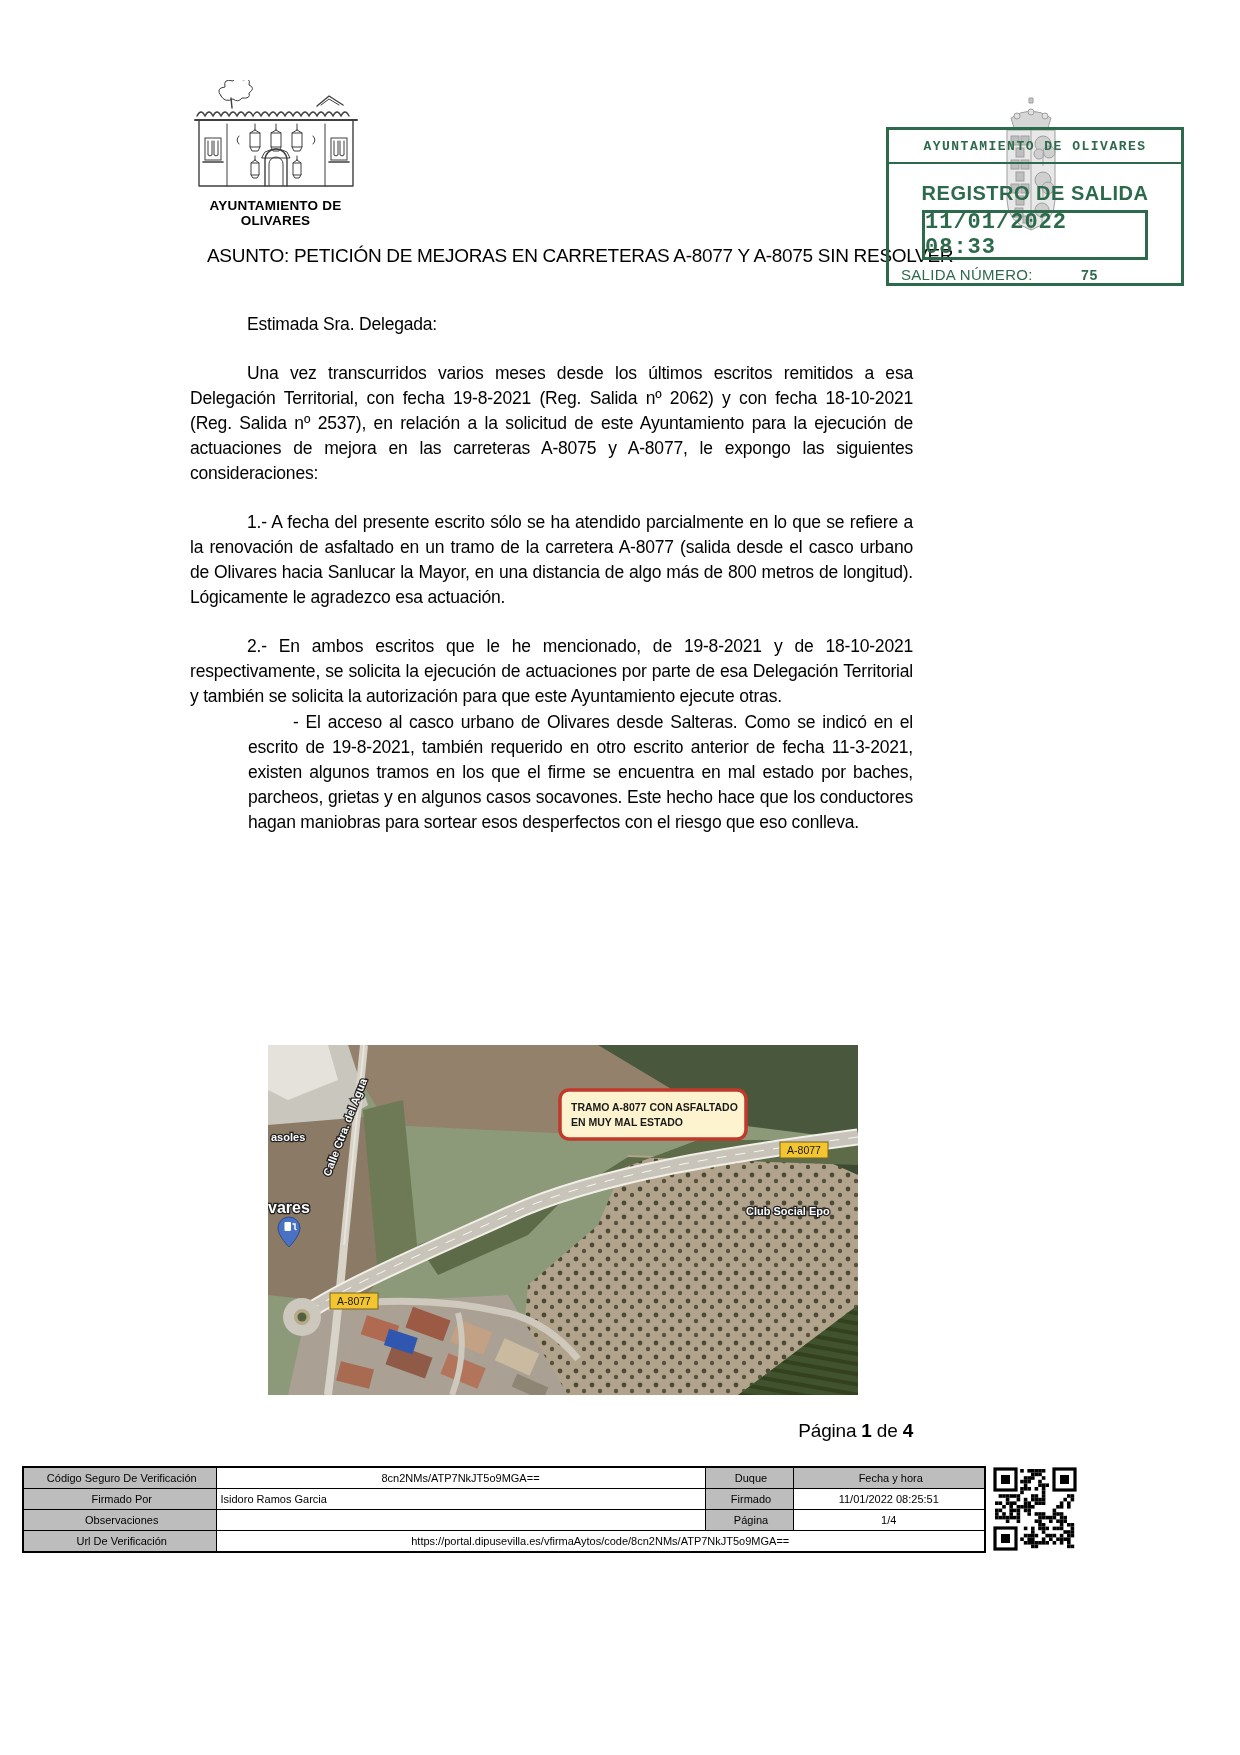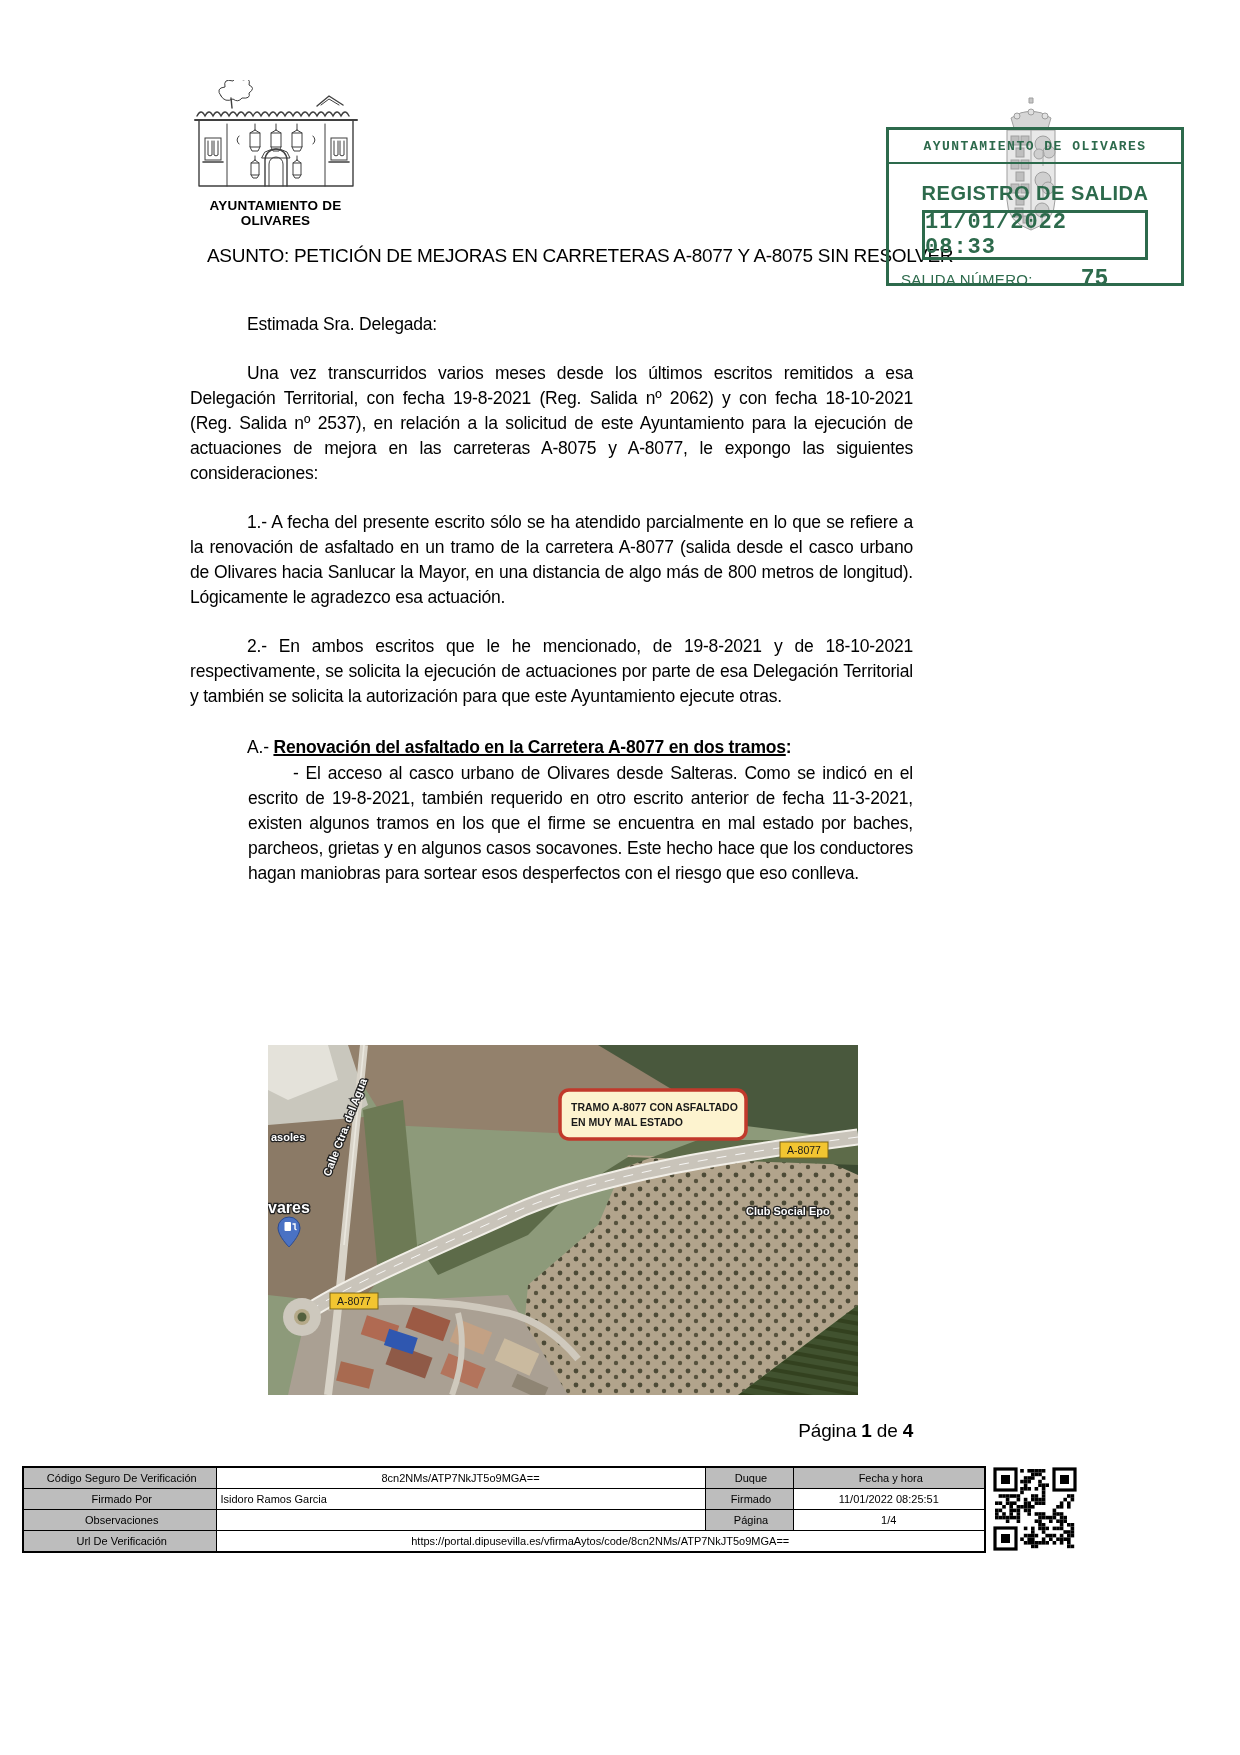--- a/index.html
+++ b/index.html
@@ -18,21 +18,21 @@
     border:3px solid #2d6a4c;color:#2d6a4c;z-index:3;background:transparent;}
   .stamp-org{font-family:"Liberation Mono","DejaVu Sans Mono",monospace;font-size:13px;
     letter-spacing:1.5px;text-align:center;margin-top:9px;font-weight:bold;}
   .stamp-divider{border-top:2px solid #2d6a4c;margin-top:8px;}
   .stamp-title{font-weight:bold;font-size:20px;text-align:center;margin-top:18px;letter-spacing:.5px;}
   .stamp-datebox{border:3px solid #2d6a4c;margin:5px 33px 0 33px;height:44px;
     display:flex;align-items:center;justify-content:center;}
   .stamp-date{font-family:"Liberation Mono","DejaVu Sans Mono",monospace;font-size:22px;font-weight:bold;letter-spacing:1px;}
   .stamp-bottom{display:flex;align-items:baseline;margin:6px 10px 0 12px;}
   .stamp-num-label{font-weight:normal;font-size:15px;letter-spacing:.3px;}
-  .stamp-num{font-family:"Liberation Mono","DejaVu Sans Mono",monospace;font-size:23px;margin-left:48px;font-weight:bold;}
+  .stamp-num{font-family:"Liberation Mono","DejaVu Sans Mono",monospace;font-size:14px;margin-left:48px;font-weight:bold;}
   
   .subject{position:absolute;left:207px;top:245px;width:760px;font-size:19px;z-index:2;
     letter-spacing:-0.3px;white-space:nowrap;}
   
   .body-col{position:absolute;left:190px;top:312px;width:723px;font-size:17.5px;line-height:25px;
     text-align:justify;letter-spacing:-0.2px;z-index:2;}
   .body-col p{margin:0;}
   .indent{text-indent:57px;}
   .mt{margin-top:24px !important;}
   .sub-item{margin-left:58px !important;width:665px;text-indent:45px;margin-top:1px !important;}
@@ -157,21 +157,20 @@
   </div>
 </div>
 
 <div class="subject">ASUNTO: PETICIÓN DE MEJORAS EN CARRETERAS A-8077 Y A-8075 SIN RESOLVER</div>
 
 <div class="body-col">
   <p class="indent">Estimada Sra. Delegada:</p>
   <p class="indent mt">Una vez transcurridos varios meses desde los últimos escritos remitidos a esa Delegación Territorial, con fecha 19-8-2021 (Reg. Salida nº 2062) y con fecha 18-10-2021 (Reg. Salida nº 2537), en relación a la solicitud de este Ayuntamiento para la ejecución de actuaciones de mejora en las carreteras A-8075 y A-8077, le expongo las siguientes consideraciones:</p>
   <p class="indent mt">1.- A fecha del presente escrito sólo se ha atendido parcialmente en lo que se refiere a la renovación de asfaltado en un tramo de la carretera A-8077 (salida desde el casco urbano de Olivares hacia Sanlucar la Mayor, en una distancia de algo más de 800 metros de longitud). Lógicamente le agradezco esa actuación.</p>
   <p class="indent mt">2.- En ambos escritos que le he mencionado, de 19-8-2021 y de 18-10-2021 respectivamente, se solicita la ejecución de actuaciones por parte de esa Delegación Territorial y también se solicita la autorización para que este Ayuntamiento ejecute otras.</p>
-  <p class="heading-a"><span>A.- </span><span class="ul">Renovación del asfaltado en la Carretera A-8077 en dos tramos</span><span class="b">:</span></p>
   <p class="sub-item">- El acceso al casco urbano de Olivares desde Salteras. Como se indicó en el escrito de 19-8-2021, también requerido en otro escrito anterior de fecha 11-3-2021, existen algunos tramos en los que el firme se encuentra en mal estado por baches, parcheos, grietas y en algunos casos socavones. Este hecho hace que los conductores hagan maniobras para sortear esos desperfectos con el riesgo que eso conlleva.</p>
 </div>
 
 <svg class="map-fig" viewBox="0 0 590 350">
   <defs>
     <pattern id="olives" width="16" height="14" patternUnits="userSpaceOnUse">
       <rect width="16" height="14" fill="#b2a48c"></rect>
       <circle cx="4" cy="4" r="2.4" fill="#4c4a36"></circle>
       <circle cx="12" cy="10" r="2.2" fill="#56513c"></circle>
     </pattern>

